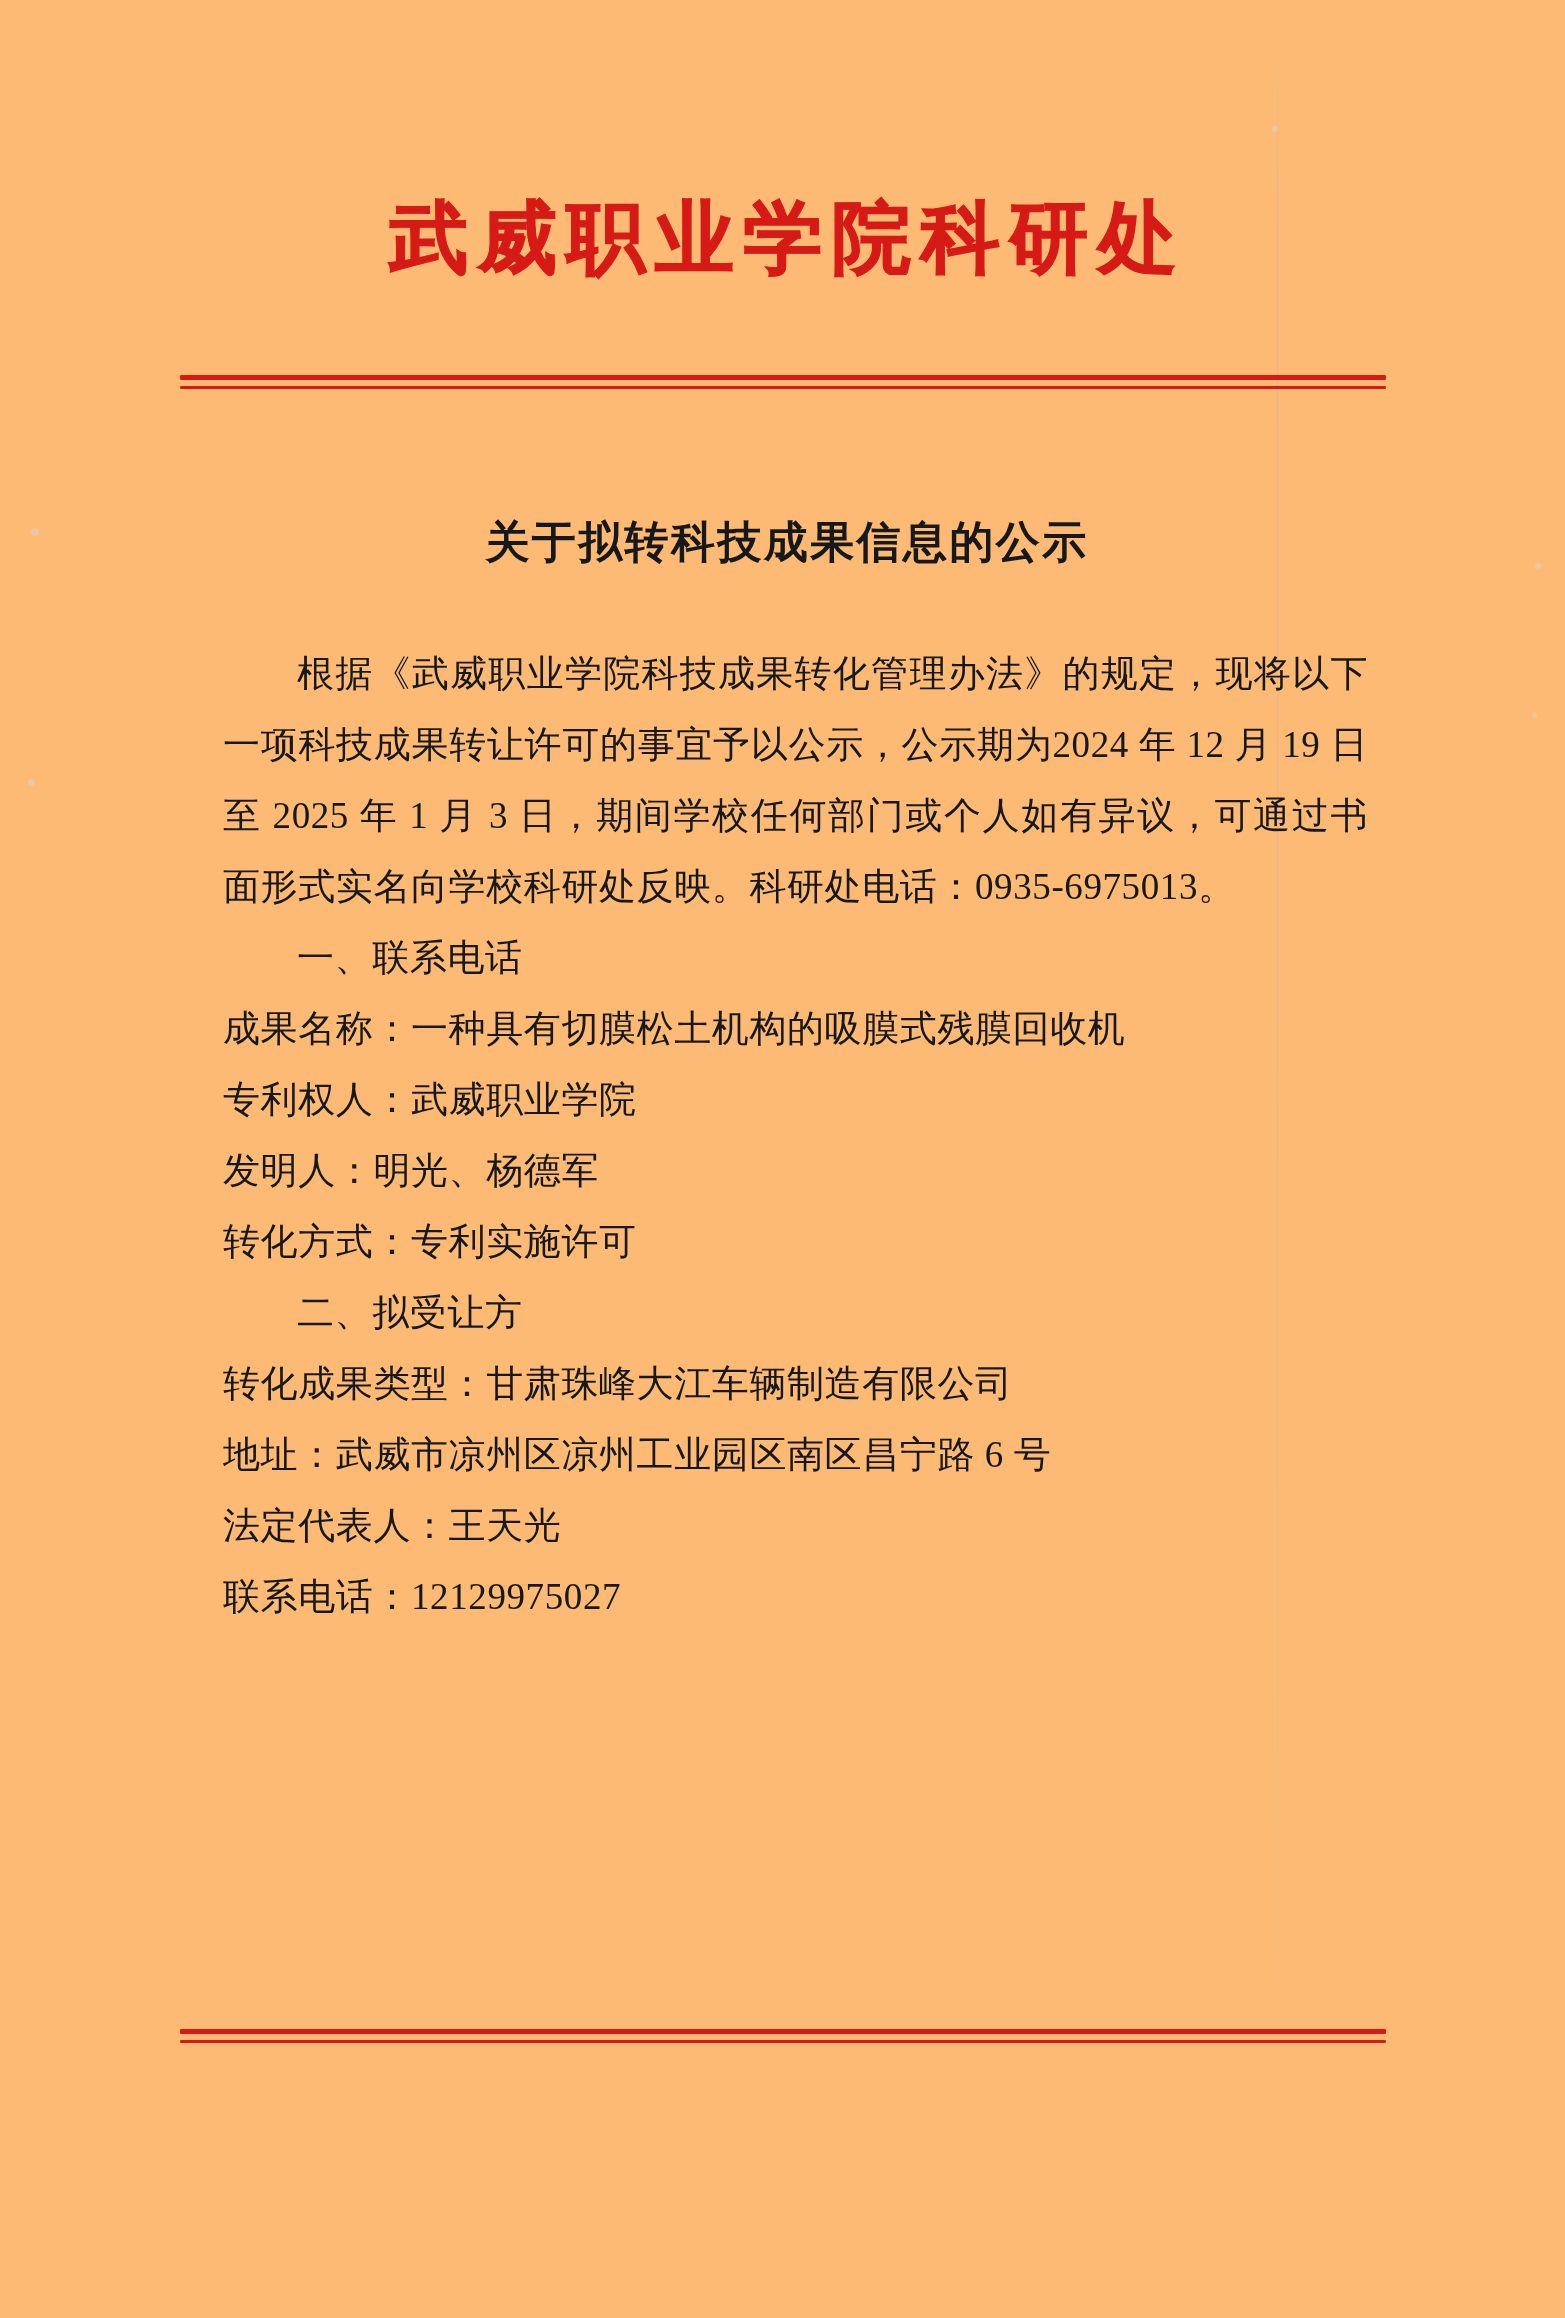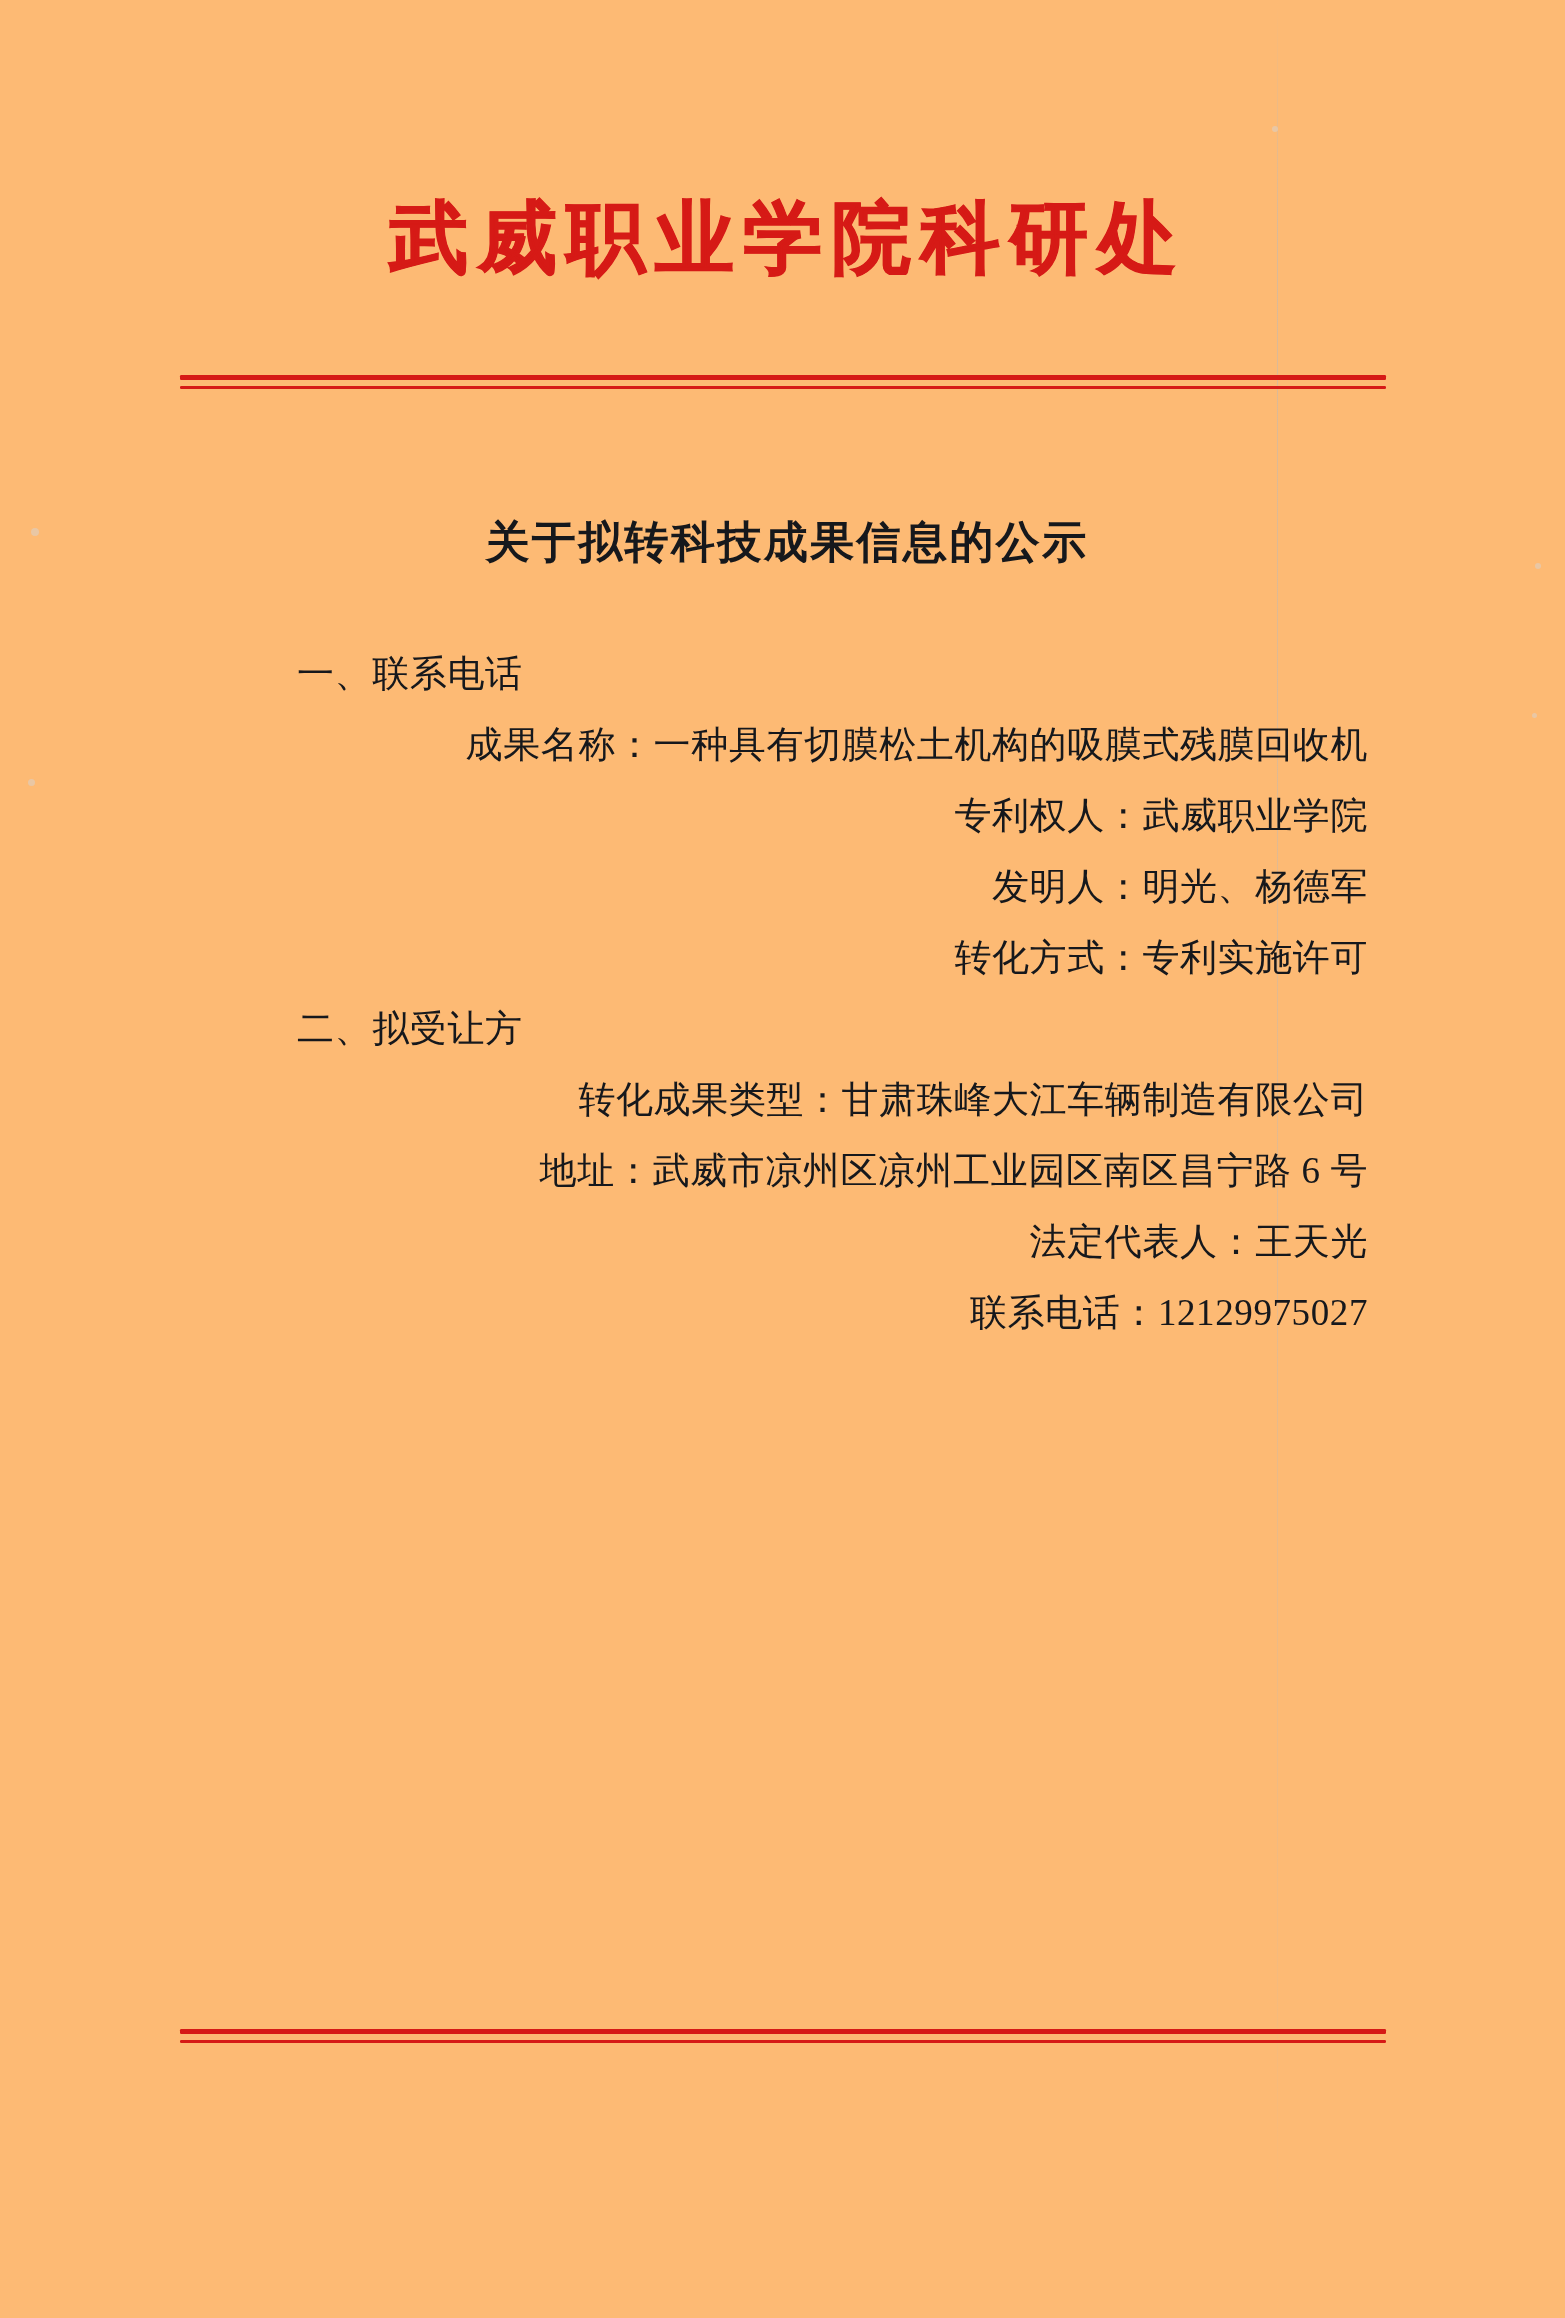--- a/index.html
+++ b/index.html
@@ -92,21 +92,20 @@
     font-size: 37px;
     line-height: 71px;
     letter-spacing: 0.6px;
   }
   .para {
     text-indent: 74px;
     text-align: justify;
   }
   .line {
     white-space: nowrap;
-    text-align: right;
   }
   .num {
     font-family: "Liberation Serif", "DejaVu Serif", serif;
     letter-spacing: 0.6px;
   }
   .section-head {
     text-indent: 74px;
   }
 </style>
 </head>
@@ -126,20 +125,21 @@
   </div>
 
   <div class="rule-wrap rule-top">
     <div class="rule-thick"></div>
     <div class="rule-thin"></div>
   </div>
 
   <div class="doc-title">关于拟转科技成果信息的公示</div>
 
   <div class="body-block">
+    <div class="para">根据《武威职业学院科技成果转化管理办法》的规定，现将以下一项科技成果转让许可的事宜予以公示，公示期为2024 年 12 月 19 日至 2025 年 1 月 3 日，期间学校任何部门或个人如有异议，可通过书面形式实名向学校科研处反映。科研处电话：0935-6975013。</div>
 
     <div class="section-head">一、联系电话</div>
     <div class="line">成果名称：一种具有切膜松土机构的吸膜式残膜回收机</div>
     <div class="line">专利权人：武威职业学院</div>
     <div class="line">发明人：明光、杨德军</div>
     <div class="line">转化方式：专利实施许可</div>
 
     <div class="section-head">二、拟受让方</div>
     <div class="line">转化成果类型：甘肃珠峰大江车辆制造有限公司</div>
     <div class="line">地址：武威市凉州区凉州工业园区南区昌宁路 6 号</div>

